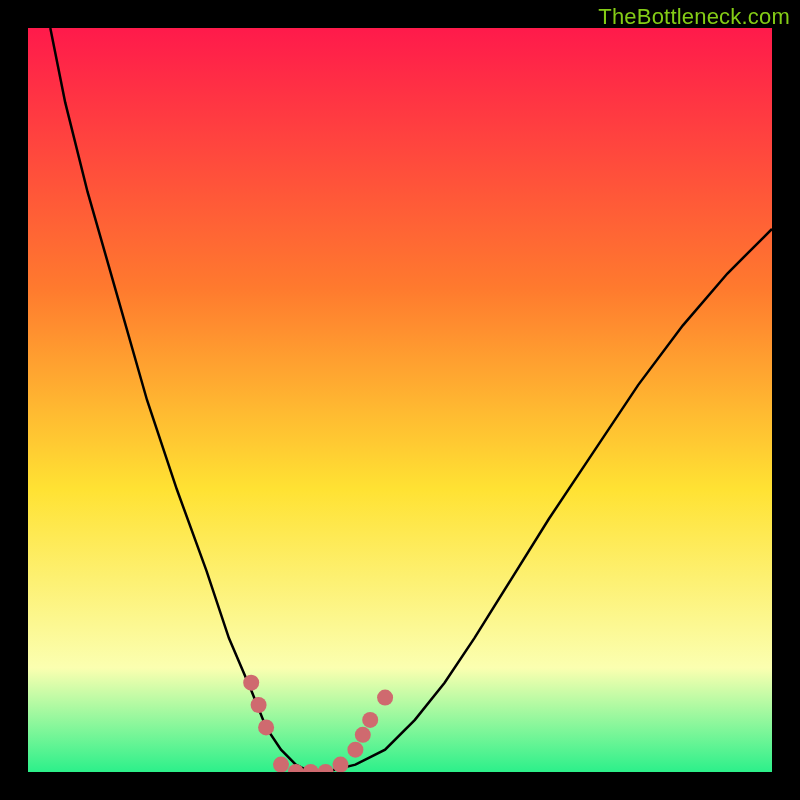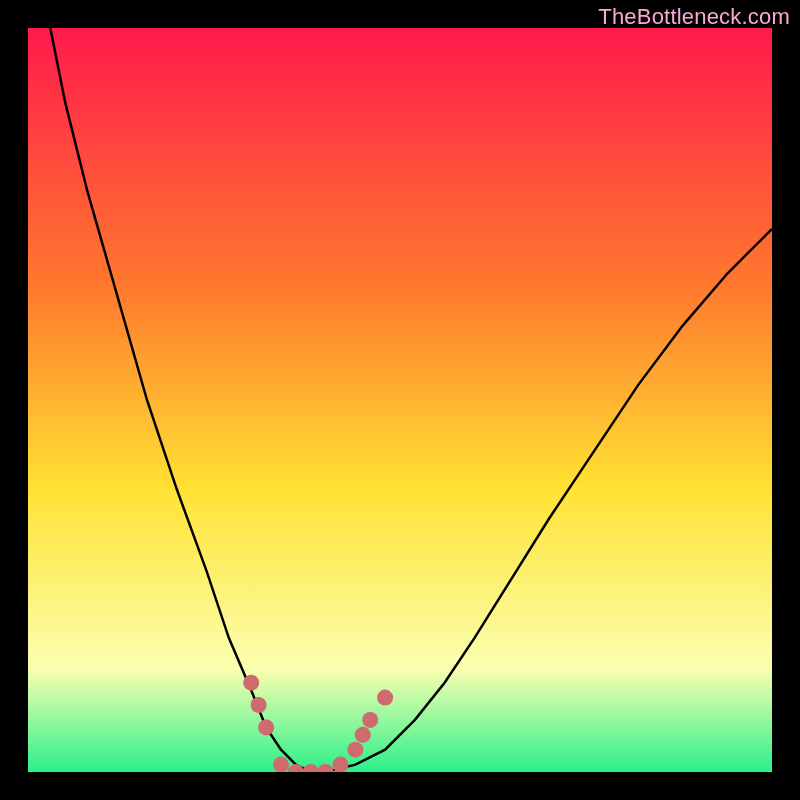--- a/index.html
+++ b/index.html
@@ -14,21 +14,21 @@
   .frame {
     position: relative;
     width: 800px;
     height: 800px;
     background: #000;
   }
   .watermark {
     position: absolute;
     top: 4px;
     right: 10px;
-    color: #f9a8d4;
+    color: #84cc16;
     font-size: 22px;
     letter-spacing: 0.2px;
     z-index: 5;
     user-select: none;
   }
   .plot {
     position: absolute;
     left: 28px;
     top: 28px;
     width: 744px;

